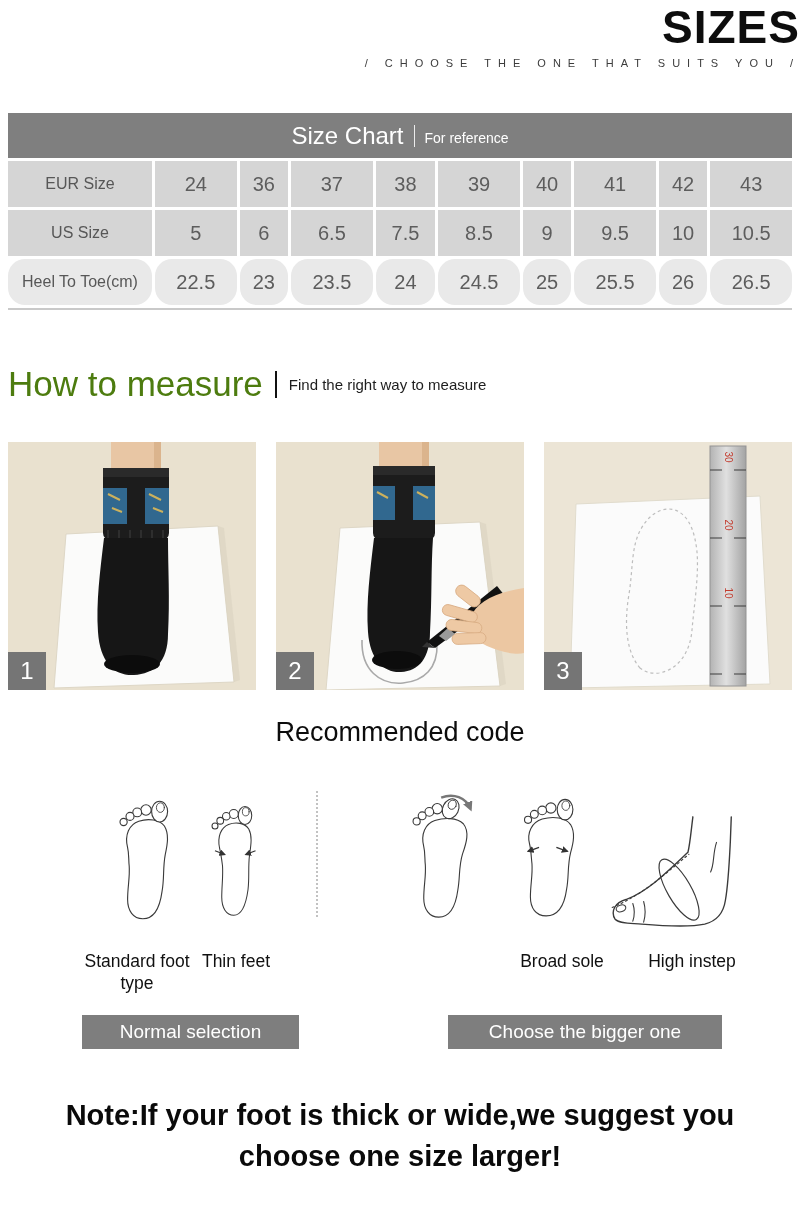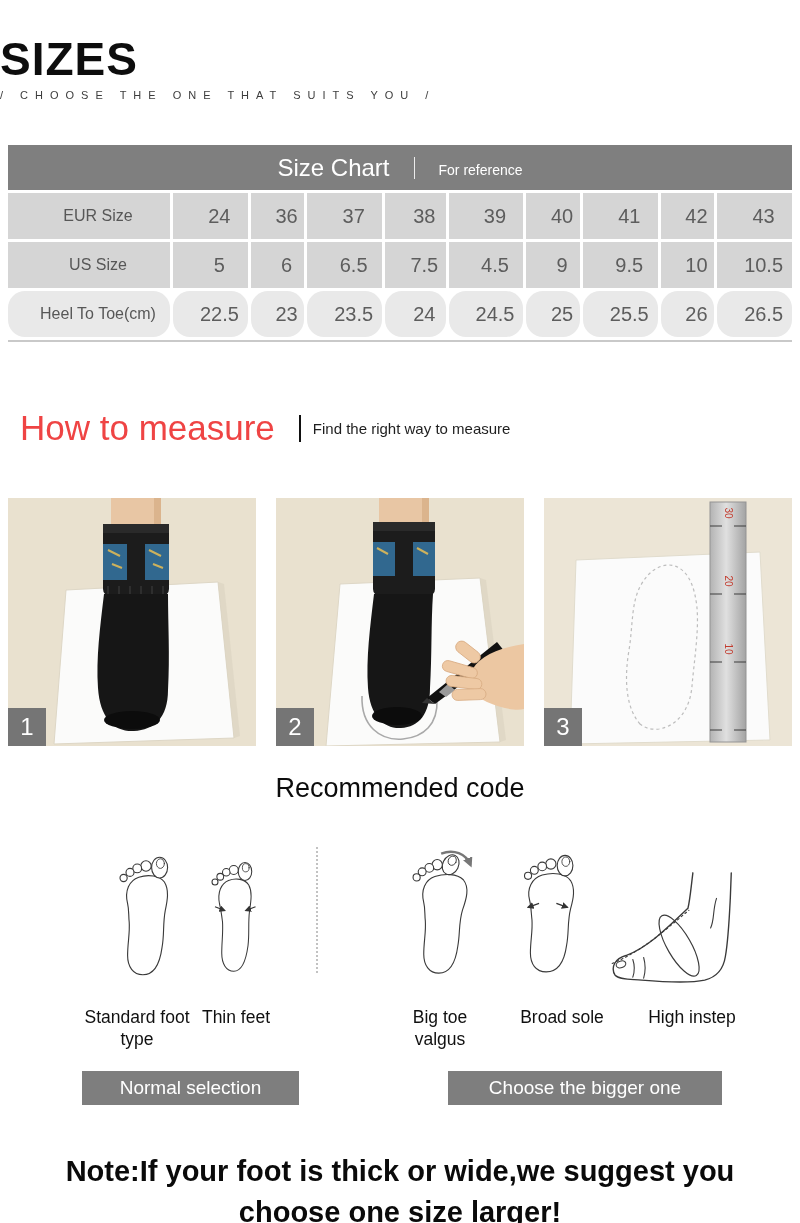--- a/index.html
+++ b/index.html
@@ -3,44 +3,44 @@
 <meta charset="utf-8">
 <style>
   html,body { margin:0; padding:0; }
   body {
     width:800px; background:#ffffff; color:#111;
     font-family:"Liberation Sans", sans-serif;
     -webkit-font-smoothing:antialiased;
   }
 
   
-  .hero { text-align:left; padding-top:32px; }
+  .hero { text-align:right; }
   .hero h1 { margin:0; font-size:46px; font-weight:bold; letter-spacing:1px; color:#0d0d0d; }
   .hero .tagline { margin-top:3px; font-size:11px; letter-spacing:7px; color:#3c3c3c; }
 
   
   .chart { margin:44px 8px 0; border-bottom:2px solid #c9c9c9; }
   .chart-header {
     height:45px; background:var(--header-gray,#7f7f7f);
-    display:flex; align-items:center; justify-content:center; gap:24px; color:#fff;
+    display:flex; align-items:center; justify-content:center; gap:10px; color:#fff;
   }
   .chart-title { font-size:24px; }
   .vline { width:1px; height:22px; background:#fff; opacity:.85; }
   .chart-note { font-size:14px; position:relative; top:2px; }
   table.sizes { width:calc(100% + 6px); margin-left:-3px; border-collapse:separate; border-spacing:3px; }
   table.sizes td {
     height:44px; text-align:center; background:var(--row-gray,#d5d5d5);
-    color:#5d5d5d; font-size:20px;padding-left:19px;
+    color:#5d5d5d; font-size:20px;
   }
   table.sizes td.lbl { width:142px; font-size:16px; color:#575757; }
   table.sizes tr.light td { background:var(--row-light,#e9e9e9);border-radius:17px; }
 
   
   .how { margin:54px 8px 0; display:flex; align-items:center; gap:12px; }
-  .how h2 { margin:12px; font-size:35px; font-weight:normal; color:#ef4444; }
+  .how h2 { margin:0; font-size:35px; font-weight:normal; color:#4d7c0f; }
   .vline2 { width:2px; height:27px; background:#111; }
   .how .sub { font-size:15px; color:#1e1e1e; }
 
   
   .photos { margin:38px 8px 0; display:flex; justify-content:space-between; }
   .photo { position:relative; width:248px; height:248px; }
   .photo svg { display:block; }
   .badge {
     position:absolute; left:0; bottom:0; width:38px; height:38px;
     background:var(--badge-gray,#757575); color:#fff; font-size:24px;
@@ -101,21 +101,21 @@
       <td>41</td>
       <td>42</td>
       <td>43</td>
     </tr>
     <tr>
       <td class="lbl">US Size</td>
       <td>5</td>
       <td>6</td>
       <td>6.5</td>
       <td>7.5</td>
-      <td>4.5</td>
+      <td>8.5</td>
       <td>9</td>
       <td>9.5</td>
       <td>10</td>
       <td>10.5</td>
     </tr>
     <tr class="light">
       <td class="lbl">Heel To Toe(cm)</td>
       <td>22.5</td>
       <td>23</td>
       <td>23.5</td>
@@ -292,21 +292,20 @@
       <ellipse cx="74" cy="86" rx="12" ry="35" transform="rotate(-30 74 86)" fill="none" stroke="#3a3a3a" stroke-width="1.2"></ellipse>
       <ellipse class="thinline" cx="15" cy="105" rx="5" ry="3.4" transform="rotate(-18 15 105)"></ellipse>
       <path class="thinline" d="M27,100 C29,106 29,112 27,118"></path>
       <path class="thinline" d="M38,98 C40,105 40,112 38,119"></path>
       <path class="thinline" d="M112,38 C108,50 110,60 106,68"></path>
     </svg>
   </div>
 
   <div class="flabel" style="left:76px; width:122px;">Standard foot type</div>
   <div class="flabel" style="left:186px; width:100px;">Thin feet</div>
-  <div class="flabel" style="left:394px; width:92px;">Big toe valgus</div>
   <div class="flabel" style="left:512px; width:100px;">Broad sole</div>
   <div class="flabel" style="left:640px; width:104px;">High instep</div>
 </div>
 
 <div class="btn-row">
   <button class="gray-btn btn-normal">Normal selection</button>
   <button class="gray-btn btn-bigger">Choose the bigger one</button>
 </div>
 
 <p class="note">Note:If your foot is thick or wide,we suggest you choose one size larger!</p>

